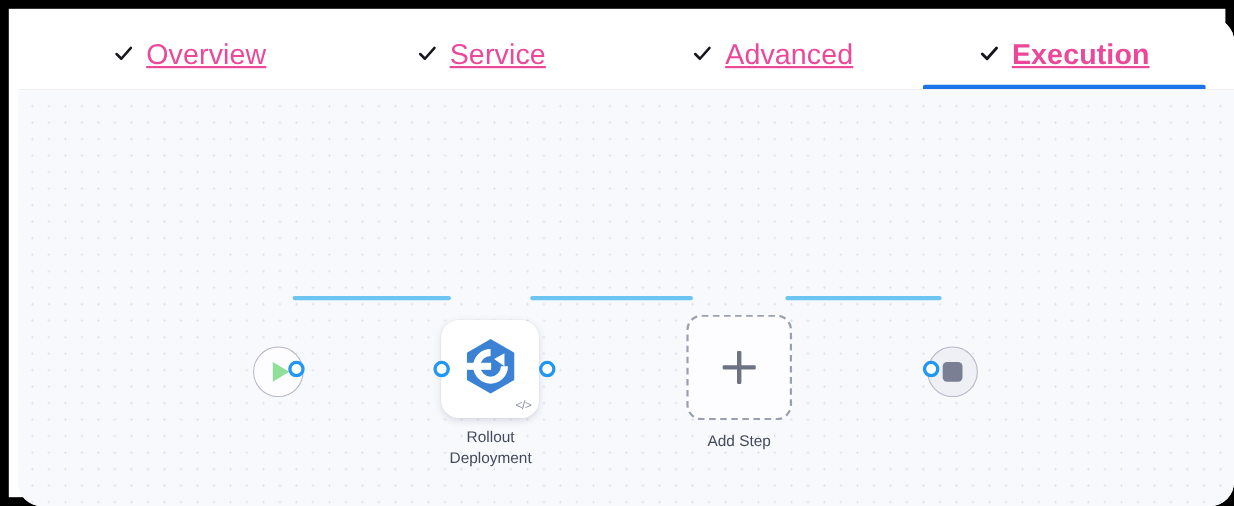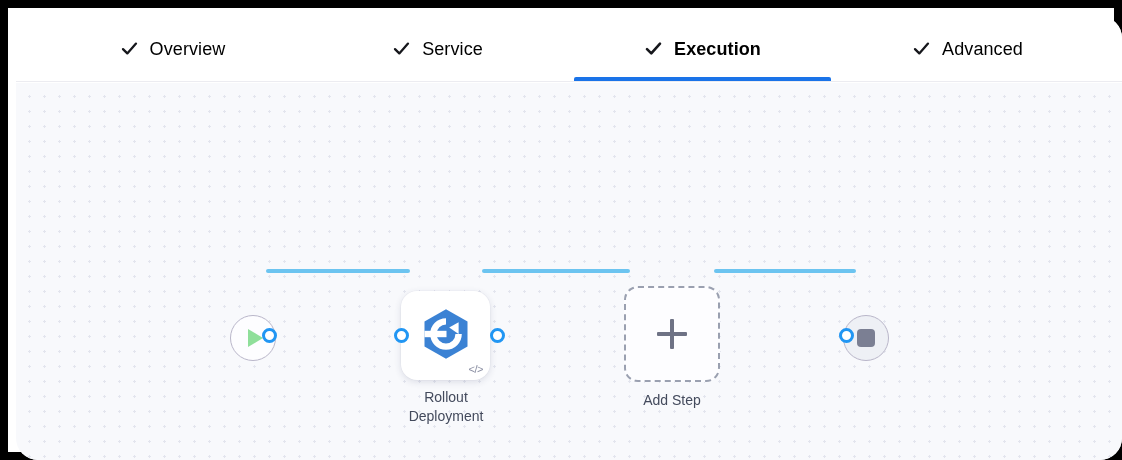--- a/index.html
+++ b/index.html
@@ -64,25 +64,26 @@
     display: inline-flex;
     align-items: center;
     justify-content: center;
     width: 19px;
     height: 19px;
     color: #16171c;
     flex: 0 0 auto;
   }
   .tab-check svg { display:block; }
   .tab-label {
-    font-size: 18px;
+    font-size: 26px;
     line-height: 1;
-    color: #000000;
+    color: #ec4899;
     white-space: nowrap;
     letter-spacing: .1px;
+    text-decoration: underline;
   }
   .tab.active .tab-label { font-weight: 700; }
   .tab-underline {
     position: absolute;
     left: 4px; right: 4px;
     bottom: 0;
     height: 4px;
     border-radius: 2px 2px 0 0;
     background: #1a73e8;
     display: none;
@@ -249,38 +250,38 @@
         <span class="tab-check">
           <svg width="19" height="19" viewBox="0 0 19 19" aria-hidden="true">
             <path d="M3 10.1 L7.3 14.4 L16 4.6" fill="none" stroke="currentColor" stroke-width="2.3" stroke-linecap="round" stroke-linejoin="round"></path>
           </svg>
         </span>
         <span class="tab-label">Service</span>
 
       </div>
 
 
+      <div class="tab">
+        <span class="tab-check">
+          <svg width="19" height="19" viewBox="0 0 19 19" aria-hidden="true">
+            <path d="M3 10.1 L7.3 14.4 L16 4.6" fill="none" stroke="currentColor" stroke-width="2.3" stroke-linecap="round" stroke-linejoin="round"></path>
+          </svg>
+        </span>
+        <span class="tab-label">Advanced</span>
+
+      </div>
+
       <div class="tab active">
         <span class="tab-check">
           <svg width="19" height="19" viewBox="0 0 19 19" aria-hidden="true">
             <path d="M3 10.1 L7.3 14.4 L16 4.6" fill="none" stroke="currentColor" stroke-width="2.6" stroke-linecap="round" stroke-linejoin="round"></path>
           </svg>
         </span>
         <span class="tab-label">Execution</span>
         <span class="tab-underline"></span>
-      </div>
-
-      <div class="tab">
-        <span class="tab-check">
-          <svg width="19" height="19" viewBox="0 0 19 19" aria-hidden="true">
-            <path d="M3 10.1 L7.3 14.4 L16 4.6" fill="none" stroke="currentColor" stroke-width="2.3" stroke-linecap="round" stroke-linejoin="round"></path>
-          </svg>
-        </span>
-        <span class="tab-label">Advanced</span>
-
       </div>
 
     </div>
 
     <div id="canvas">
 
       <svg id="edges" viewBox="0 0 1106 377" preserveAspectRatio="none">
         <line x1="252" y1="188" x2="392" y2="188" stroke="#6cc4f0" stroke-width="4" stroke-linecap="round"></line>
         <line x1="468" y1="188" x2="612" y2="188" stroke="#6cc4f0" stroke-width="4" stroke-linecap="round"></line>
         <line x1="700" y1="188" x2="838" y2="188" stroke="#6cc4f0" stroke-width="4" stroke-linecap="round"></line>

